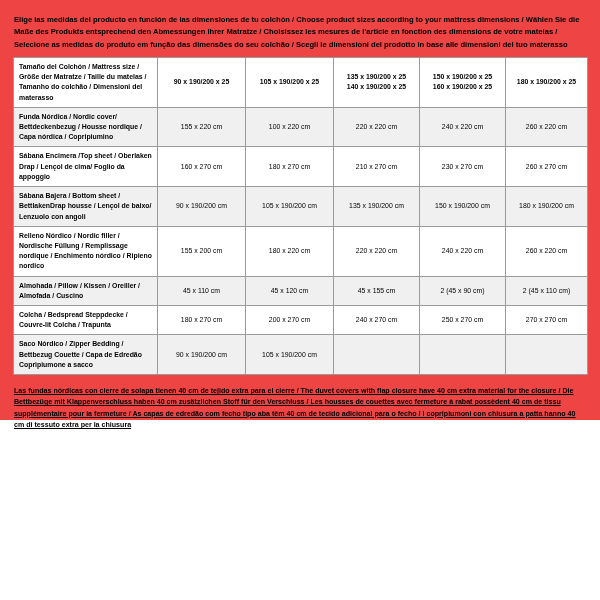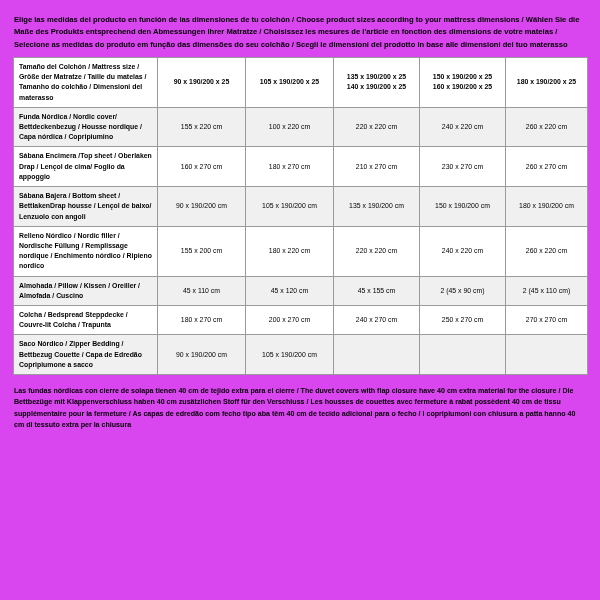--- a/index.html
+++ b/index.html
@@ -8,23 +8,23 @@
   }
   body {
     width: 600px;
     height: 600px;
     background: #ffffff;
     font-family: "Liberation Sans", sans-serif;
     overflow: hidden;
   }
   .sheet {
     width: 600px;
-    height: 600px;
+    height: 420px;
     box-sizing: border-box;
-    background: #d946ef;
+    background: #ef4444;
     position: relative;
   }
   .intro {
     font-size: 7.6px;
     font-weight: bold;
     color: #000000;
     line-height: 1.62;
     padding: 14px 14px 6px 14px;
     text-align: left;
   }
@@ -71,20 +71,21 @@
   tr.header-row td.rowhead {
     text-align: left;
   }
   .footnote {
     font-size: 7.1px;
     font-weight: bold;
     color: #000000;
     line-height: 1.6;
     padding: 11px 14px 10px 14px;
     text-align: left;
+    text-decoration: underline;
   }
   .nowrapish { white-space: pre-line; }
 </style>
 </head>
 <body>
 
 <div class="sheet">
 
   <div class="intro">Elige las medidas del producto en función de las dimensiones de tu colchón / Choose product sizes according to your mattress dimensions / Wählen Sie die Maße des Produkts entsprechend den Abmessungen Ihrer Matratze / Choisissez les mesures de l'article en fonction des dimensions de votre matelas / Selecione as medidas do produto em função das dimensões do seu colchão / Scegli le dimensioni del prodotto in base alle dimensioni del tuo materasso</div>
 

